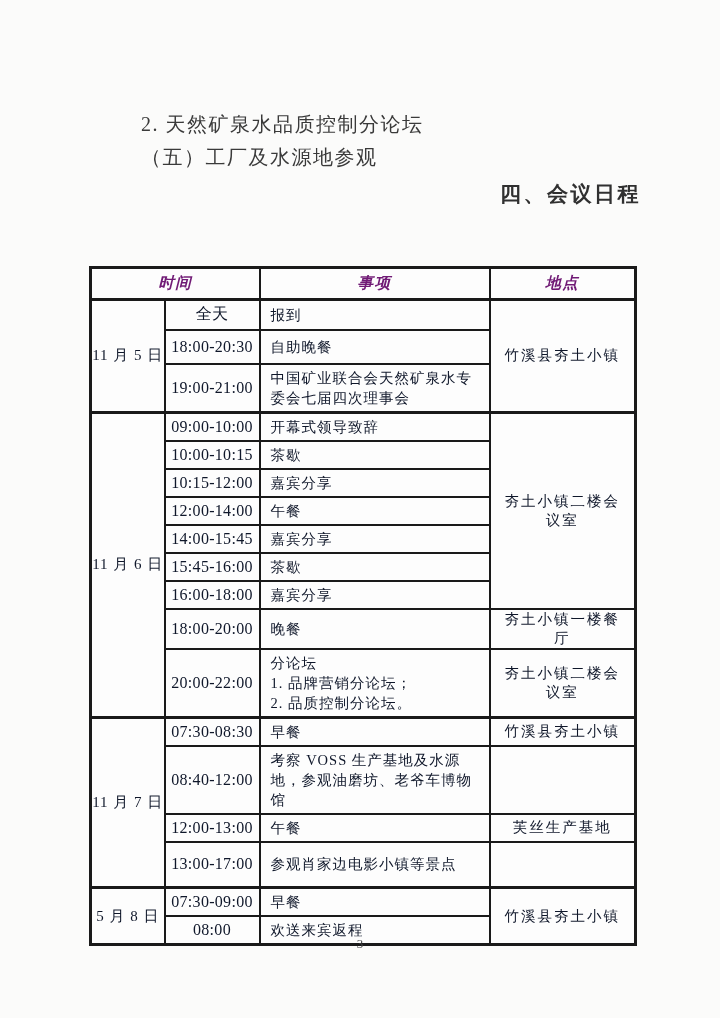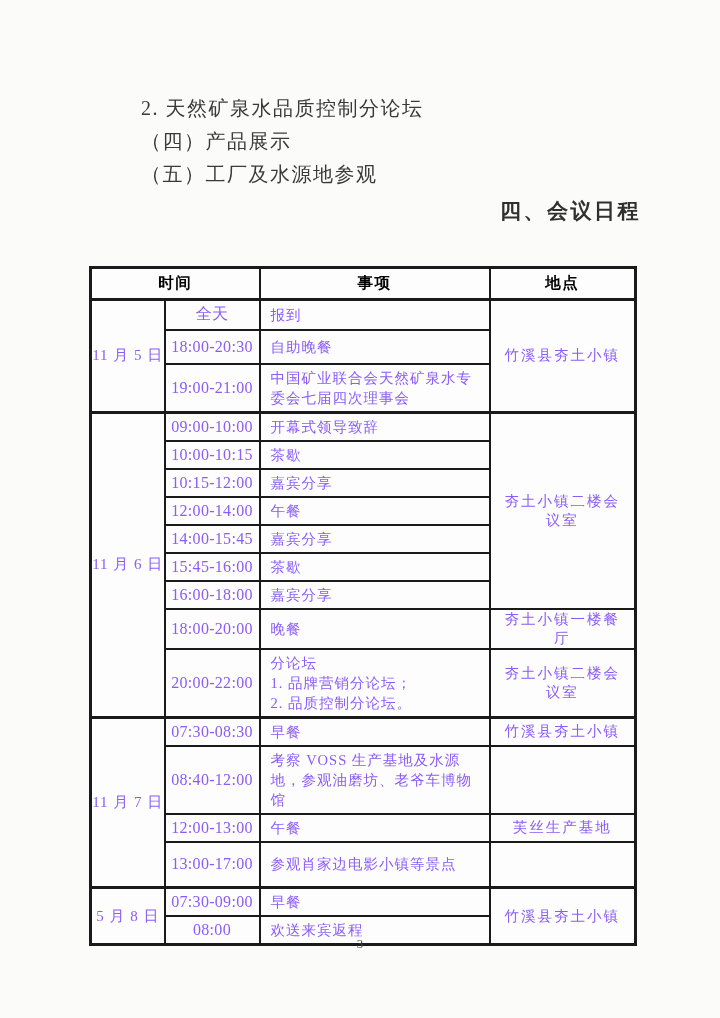--- a/index.html
+++ b/index.html
@@ -6,21 +6,21 @@
   html, body { width: 720px; height: 1018px; }
   body {
     background: #fbfbfa;
     position: relative;
     font-family: "Liberation Serif", "DejaVu Serif", serif;
     color: #383838;
     overflow: hidden;
   }
   .intro {
     position: absolute;
-    top: 92px;
+    top: 108px;
     left: 141px;
     width: 500px;
   }
   .intro-line {
     font-size: 20px;
     line-height: 33px;
     letter-spacing: 1.5px;
     color: #3a3a3a;
     white-space: nowrap;
   }
@@ -40,31 +40,32 @@
     left: 89px;
     width: 545px;
     border-collapse: collapse;
     table-layout: fixed;
     background: #fdfdfd;
     border: 3px solid #1a1a1a;
   }
   .schedule th, .schedule td {
     border: 2px solid #1a1a1a;
     vertical-align: middle;
-    color: #8b5cf6;
+    color: #0f172a;
   }
   .schedule thead th {
     height: 32px;
     font-family: "Liberation Sans", "DejaVu Sans", sans-serif;
     font-size: 15.5px;
     font-weight: bold;
     letter-spacing: 1.5px;
     text-align: center;
-    color: #000000;
+    color: #701a75;
     border-bottom: 3px solid #1a1a1a;
+    font-style: italic;
   }
   td.date {
     text-align: center;
     font-size: 15px;
     letter-spacing: 1px;
   }
   td.time {
     text-align: center;
     font-size: 16px;
     letter-spacing: 0.3px;
@@ -98,21 +99,20 @@
     text-align: center;
     font-size: 13px;
     color: #454545;
   }
 </style>
 </head>
 <body>
 
 <div class="intro">
   <p class="intro-line">2. 天然矿泉水品质控制分论坛</p>
-  <p class="intro-line">（四）产品展示</p>
   <p class="intro-line">（五）工厂及水源地参观</p>
   <h2 class="section-heading">四、会议日程</h2>
 </div>
 
 <table class="schedule">
   <colgroup>
     <col style="width:74px">
     <col style="width:95px">
     <col style="width:230px">
     <col style="width:146px">

